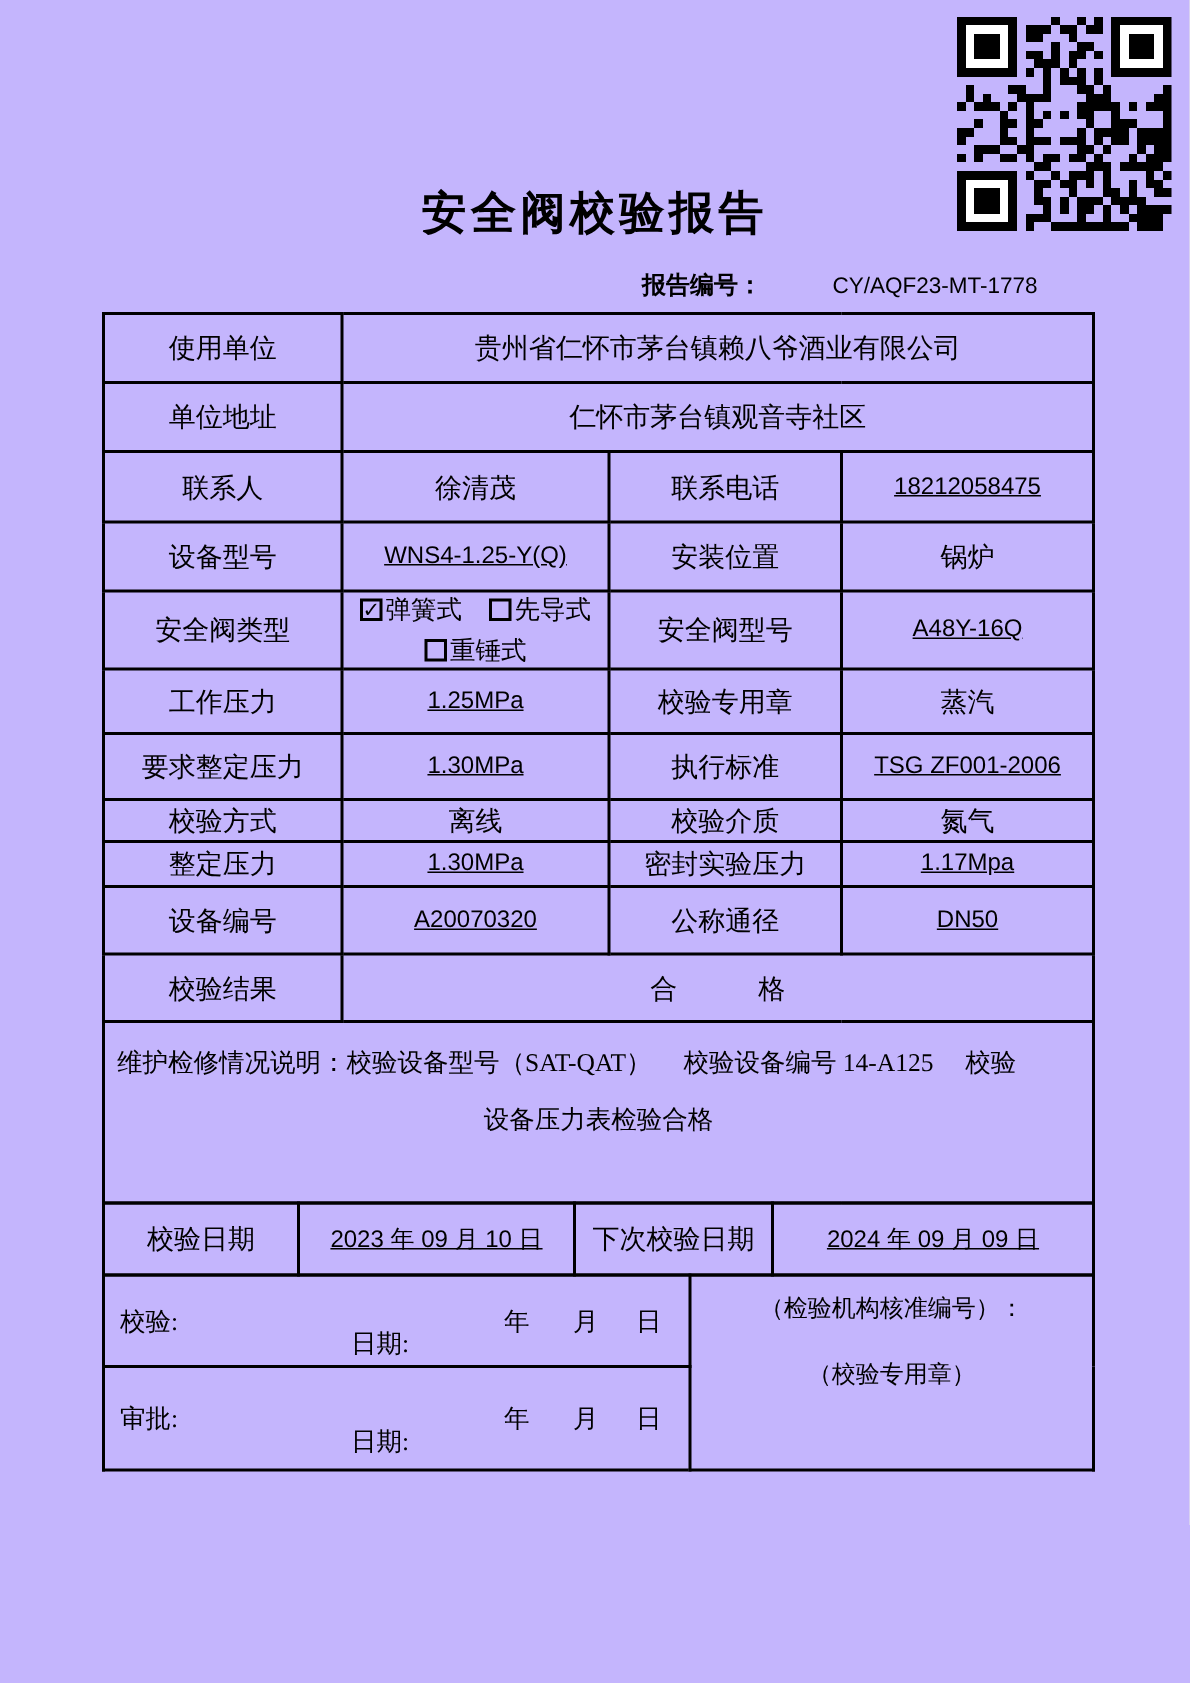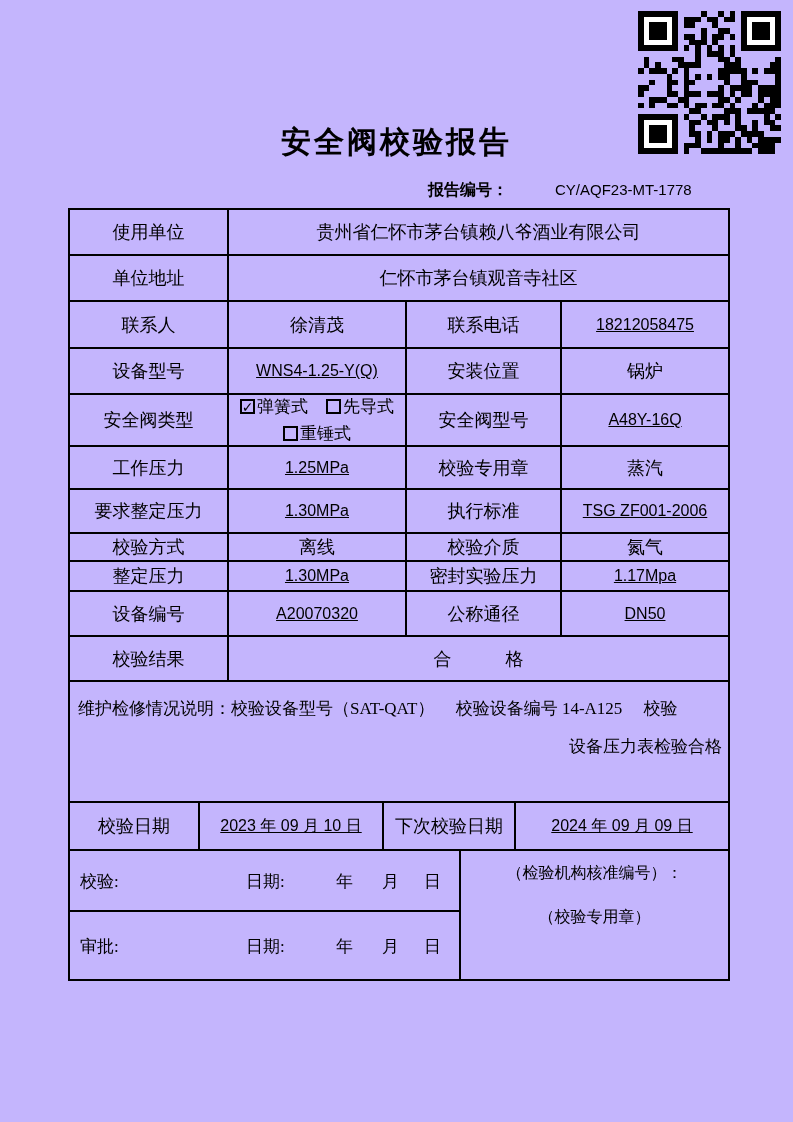--- a/index.html
+++ b/index.html
@@ -29,27 +29,27 @@
   .cb-group { display:flex; flex-direction:column; align-items:center; gap:4px; font-size:17px; }
   .cb-line { display:flex; align-items:center; gap:18px; }
   .cb-item { display:flex; align-items:center; gap:2px; }
   .cb { display:inline-flex; align-items:center; justify-content:center;
         width:15px; height:15px; border:2px solid #000; font-size:14px;
         font-weight:bold; line-height:1; font-family:"DejaVu Sans", sans-serif; }
 
   
   .note-cell { vertical-align:top; text-align:left; padding:8px 6px 0 6px; font-size:17px; }
   .note-line1 { line-height:38px; padding-left:2px; }
-  .note-line2 { line-height:38px; text-align:right; }
+  .note-line2 { line-height:38px; text-align:center; }
 
   
   .sig-cell { position:relative; text-align:left; font-size:17px; }
   .sig-cell span { position:absolute; top:50%; transform:translateY(-50%); white-space:nowrap; }
   .sig-label { left:10px; }
-  .sig-date  { left:176px; }
+  .sig-date  { left:164px;margin-top:15px; }
   .sig-y { left:266px; }
   .sig-m { left:312px; }
   .sig-d { left:354px; }
 
   .stamp-cell { vertical-align:top; font-size:16px;margin-left:16px; }
   .stamp-cell .stamp-line1 { line-height:40px; margin-top:2px; }
   .stamp-cell .stamp-line2 { line-height:40px; margin-top:4px; }
 </style>
 </head>
 <body>

